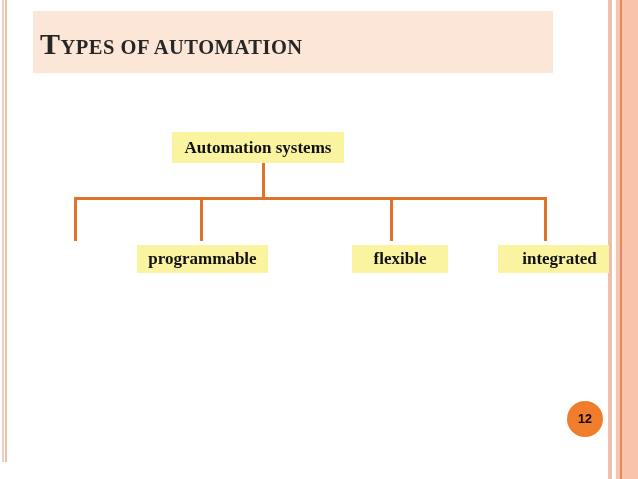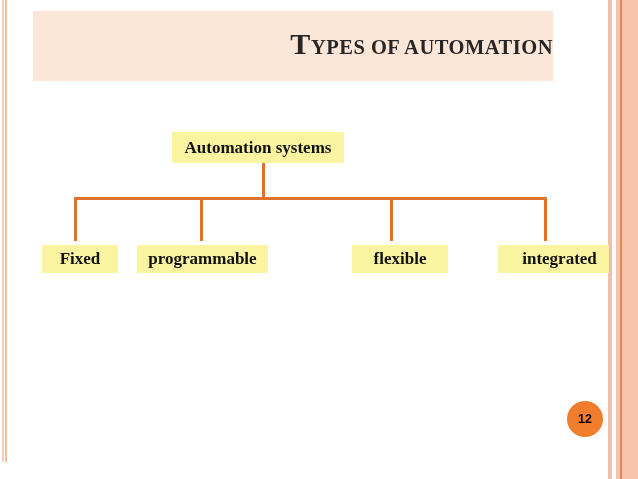--- a/index.html
+++ b/index.html
@@ -22,25 +22,24 @@
     position:absolute; right:0; top:0; width:22px; height:479px;
     background:var(--side_band);
   }
   .accent-band-inner-line {
     position:absolute; left:3.5px; top:0; width:2px; height:479px;
     background:var(--side_line);
   }
 
   
   .title-band {
-    position:absolute; left:33px; top:11px; width:520px; height:70px;
+    position:absolute; left:33px; top:11px; width:520px; height:62px;
     background:var(--title_band_bg);
     box-sizing:border-box;
     padding:15px 0 12px 7px;
-    text-align:right;
   }
   .slide-title {
     font-weight:bold;
     font-size:20.5px;
     letter-spacing:0.5px;
     color:#262626;
     line-height:1.2;
   }
   .slide-title::first-letter { font-size:30px; }
 
@@ -99,20 +98,19 @@
   </div>
 
   <div class="conn conn-stem"></div>
   <div class="conn conn-h"></div>
   <div class="conn conn-drop drop-1"></div>
   <div class="conn conn-drop drop-2"></div>
   <div class="conn conn-drop drop-3"></div>
   <div class="conn conn-drop drop-4"></div>
 
   <div class="node node-root">Automation systems</div>
-  <div class="node node-child node-fixed">Fixed</div>
   <div class="node node-child node-flexible">flexible</div>
   <div class="node node-child node-programmable">programmable</div>
   <div class="node node-child node-integrated">integrated</div>
 
   <div class="page-badge">12</div>
 
 </div>
 
 </body></html>

